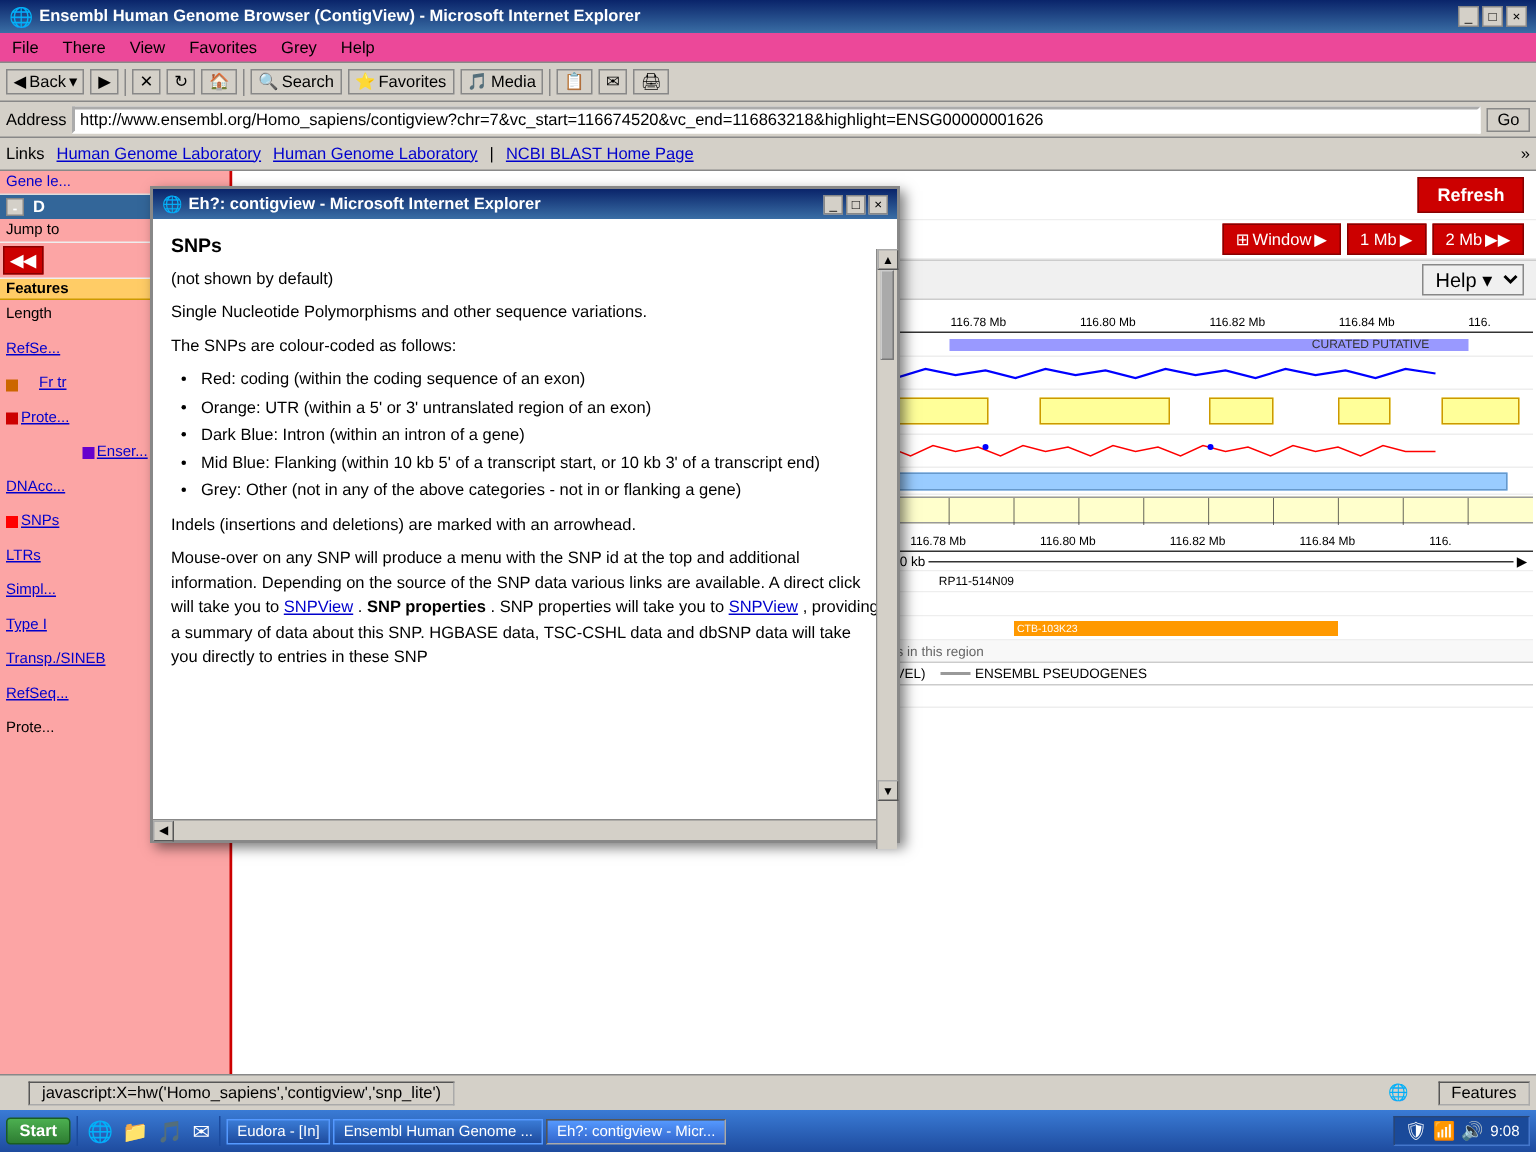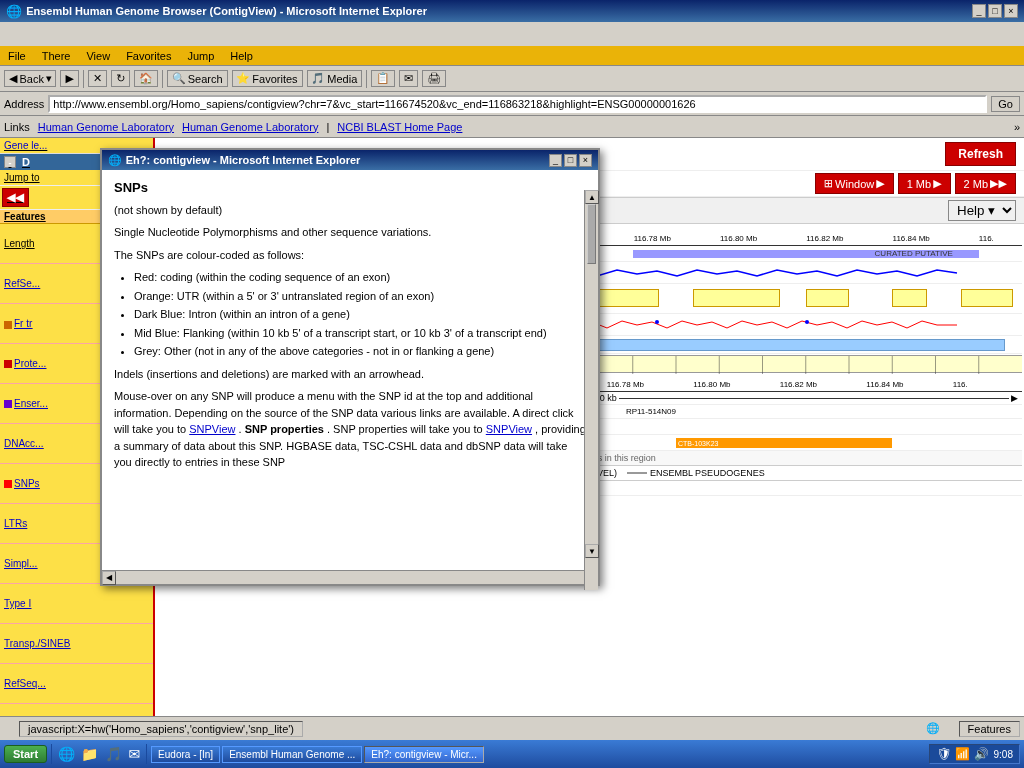--- a/index.html
+++ b/index.html
@@ -23,29 +23,28 @@
       border: 1px solid #888;
       width: 14px;
       height: 14px;
       font-size: 9px;
       cursor: pointer;
       display: flex; align-items: center; justify-content: center;
     }
 
     
     .menu-bar {
-      background: #eab308;
+      background: #ec4899;
       padding: 2px 4px;
       display: flex;
       gap: 8px;
       font-size: 11px;
       height: 20px;
       align-items: center;
       border-bottom: 1px solid #888;
-      margin-top: 24px;
     }
     .menu-item { cursor: pointer; padding: 1px 4px; }
 
     
     .toolbar {
       background: #d4d0c8;
       padding: 2px 4px;
       display: flex;
       align-items: center;
       gap: 4px;
@@ -315,30 +314,29 @@
       line-height: 12px;
       font-size: 9px;
       cursor: pointer;
       margin-right: 3px;
     }
 
     
     .left-panel {
       width: 155px;
       min-width: 155px;
-      background: #fde047;
+      background: #fca5a5;
       border-right: 2px solid #cc0000;
       font-size: 10px;
       overflow: hidden;
-      text-decoration: underline;
     }
 
     .left-panel-item {
-      padding: 14px 4px;
-      border-bottom: 1px solid #fca5a5;
+      padding: 4px 4px;
+      border-bottom: 4px solid #fca5a5;
       font-size: 10px;
     }
     .left-panel-item a { color: #0000cc; text-decoration: underline; cursor: pointer; }
 
     .feature-label {
       background: #ffcc66;
       padding: 1px 4px;
       font-size: 10px;
       font-weight: bold;
       border-bottom: 1px solid #cc9900;
@@ -359,21 +357,21 @@
       <button class="title-btn">□</button>
       <button class="title-btn">×</button>
     </div>
   </div>
 
   <div class="menu-bar">
     <span class="menu-item">File</span>
     <span class="menu-item">There</span>
     <span class="menu-item">View</span>
     <span class="menu-item">Favorites</span>
-    <span class="menu-item">Jump</span>
+    <span class="menu-item">Grey</span>
     <span class="menu-item">Help</span>
   </div>
 
   <div class="toolbar">
     <button class="toolbar-btn">
       <span>◀</span>
       <span>Back</span>
       <span>▾</span>
     </button>
     <button class="toolbar-btn">
@@ -453,29 +451,29 @@
         </div>
 
         <div class="feature-label">Features</div>
 
         <div class="left-panel-item">
           <span>Length</span>
         </div>
         <div class="left-panel-item">
           <a>RefSe...</a>
         </div>
-        <div class="left-panel-item" style="display:flex; align-items:flex-end; gap:2px;">
+        <div class="left-panel-item" style="display:flex; align-items:flex-end; gap:14px;">
           <span style="width:8px; height:8px; background:#cc6600; display:inline-block;"></span>
           <a>Fr tr</a>
         </div>
         <div class="left-panel-item" style="display:flex; align-items:center; gap:2px;">
           <span style="width:8px; height:8px; background:#cc0000; display:inline-block;"></span>
           <a>Prote...</a>
         </div>
-        <div class="left-panel-item" style="display:flex; align-items:center; gap:2px;">
+        <div class="left-panel-item" style="display:flex; align-items:center; gap:2px;justify-content:center;">
           <span style="width:8px; height:8px; background:#6600cc; display:inline-block;"></span>
           <a>Enser...</a>
         </div>
         <div class="left-panel-item">
           <a>DNAcc...</a>
         </div>
         <div class="left-panel-item" style="display:flex; align-items:center; gap:2px;">
           <span style="width:8px; height:8px; background:#ff0000; display:inline-block;"></span>
           <a>SNPs</a>
         </div>

